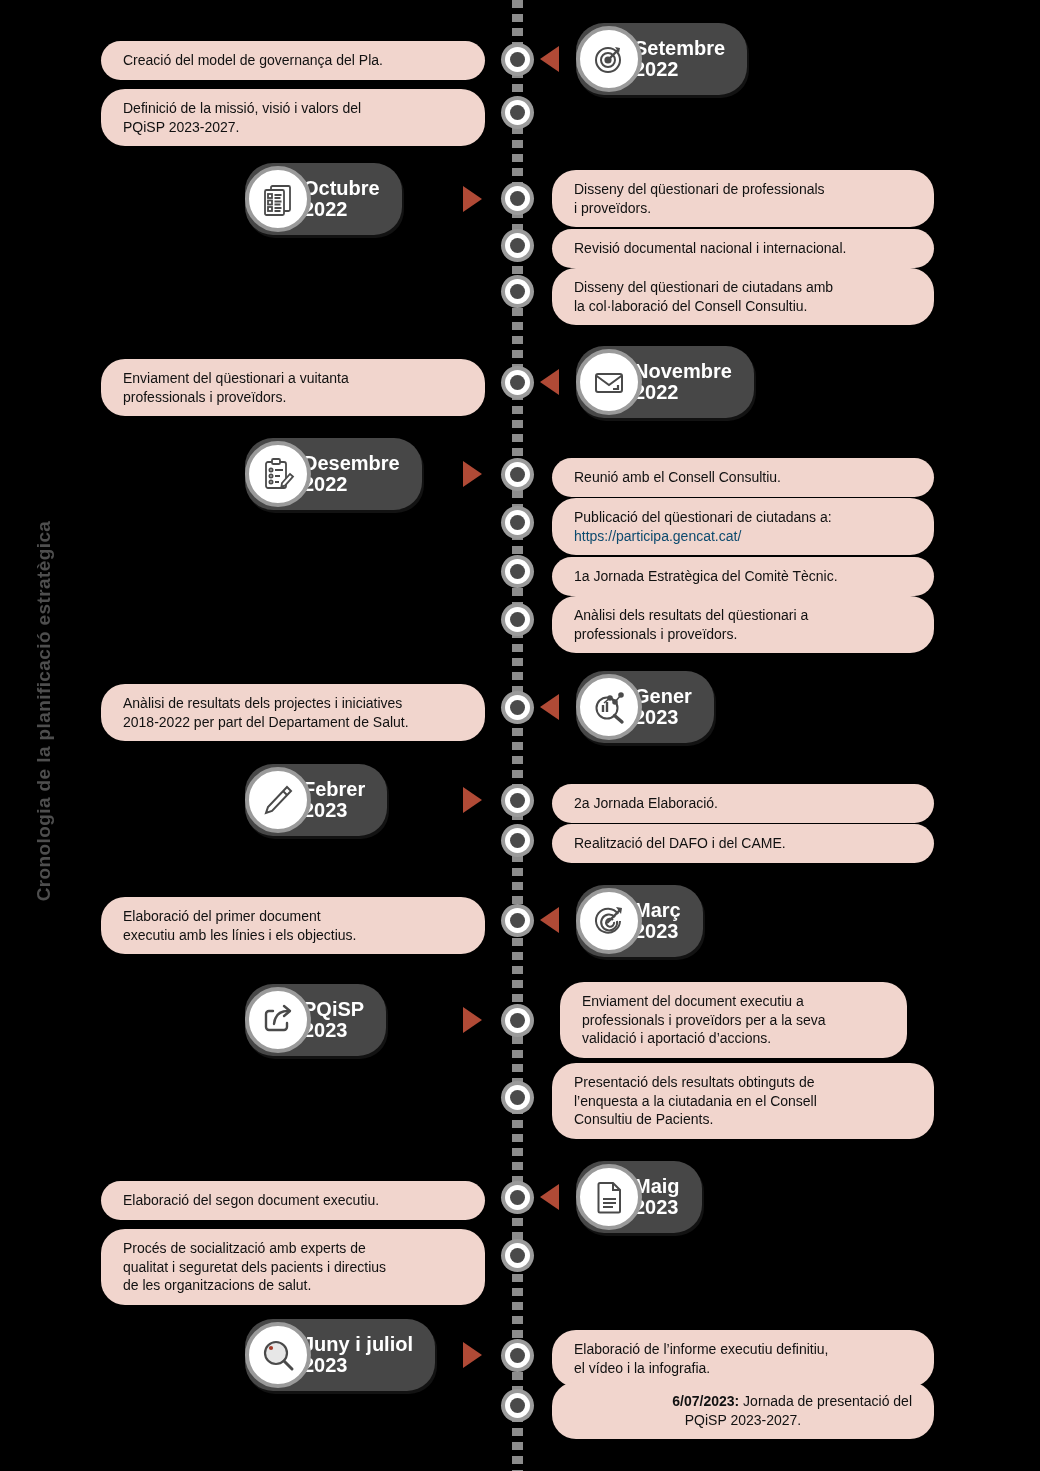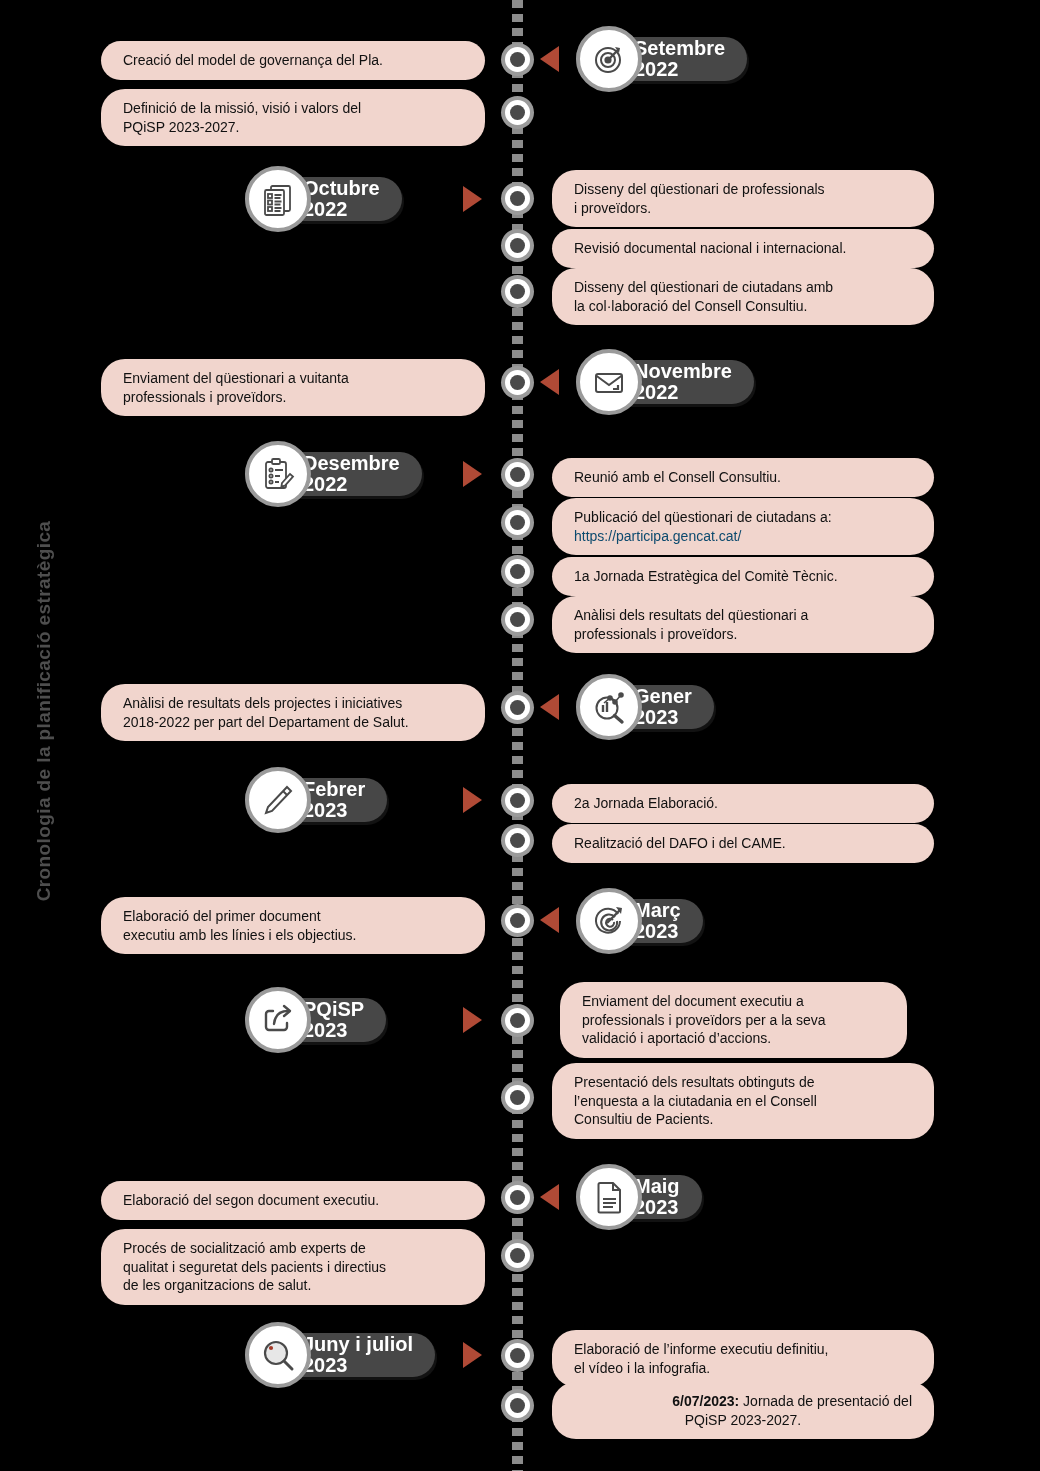--- a/index.html
+++ b/index.html
@@ -56,21 +56,21 @@
     border-bottom:13px solid transparent;
     border-left:19px solid #b04a36;
   }
 
   
   .month {
     position:absolute; height:66px; z-index:6;
     display:flex; align-items:center;
   }
   .month .pill {
-    height:44px; background:#474747; border-radius:28px;
+    height:72px; background:#474747; border-radius:28px;
     display:flex; align-items:center;
     padding-left:58px; padding-right:22px;
     box-shadow:2px 3px 0 rgba(255,255,255,.07);
   }
   .month .pill .lbl {
     color:#fff; font-weight:bold; font-size:20px; line-height:1.07;
     white-space:nowrap;
   }
   .month .badge {
     position:absolute; left:0; top:0;

